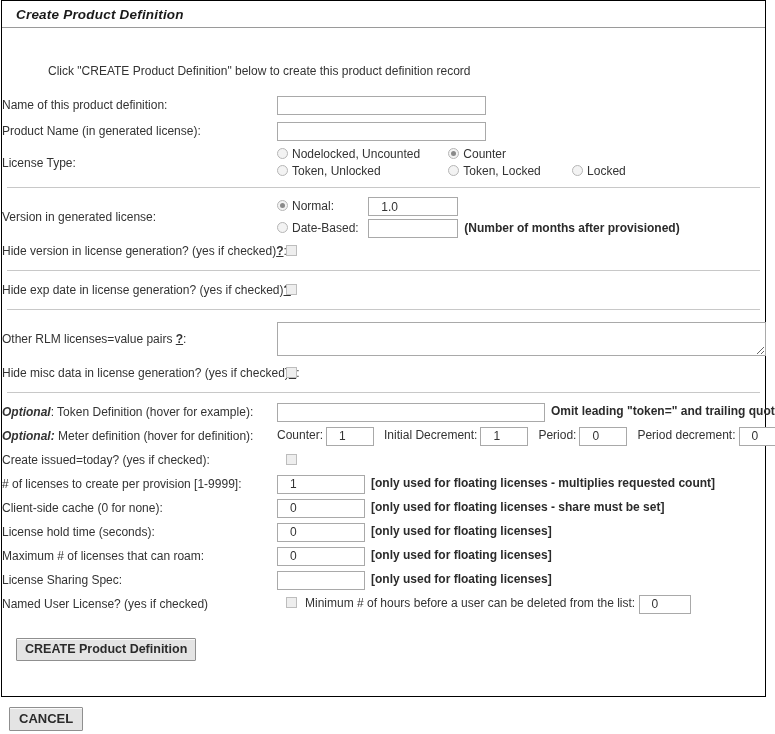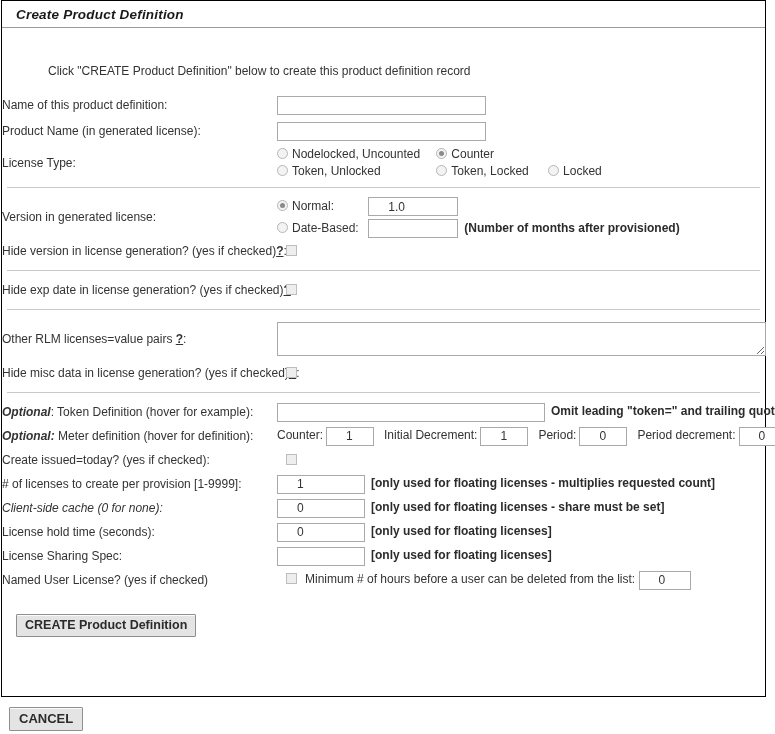--- a/index.html
+++ b/index.html
@@ -96,21 +96,21 @@
 
   
   input[type=text] {
     font-family: "Liberation Sans", sans-serif;
     font-size: 12px;
     color: #333333;
     border: 1px solid #a9a9a9;
     background: #ffffff;
     box-sizing: border-box;
     height: 19px;
-    padding: 1px 19px;
+    padding: 1px 12px;
     vertical-align: middle;
   }
   input.w-name { width: 209px; }
   input.w-ver  { width: 90px; }
   input.w-exp  { width: 88px; }
   input.w-token { width: 268px; }
   input.w-small { width: 48px; }
   input.w-num  { width: 88px; }
   input.w-hours { width: 52px; }
 
@@ -156,21 +156,21 @@
     display: inline-block;
     width: 11px;
     height: 11px;
     border: 1px solid #bdbdbd;
     background: #eeeeee;
     vertical-align: -1px;
     margin: 0 4px 0 0;
     box-sizing: border-box;
   }
 
-  .opt-lbl { margin-right: 16px; white-space: nowrap; }
+  .opt-lbl { margin-right: 28px; white-space: nowrap; }
 
   .hint {
     font-weight: bold;
     color: #2b2b2b;
     font-size: 12px;
     margin-left: 6px;
     white-space: nowrap;
   }
   .hint-plain {
     color: #333333;
@@ -388,34 +388,40 @@
         </tr>
 
         <tr>
           <td class="lbl" style="height:24px;"># of licenses to create per provision [1-9999]:</td>
           <td class="fld">
             <input type="text" class="w-num" value="1" style=""><span class="hint">[only used for floating licenses - multiplies requested count]</span>
           </td>
         </tr>
 
         <tr>
-          <td class="lbl" style="height:24px;font-style:italic;">Client-side cache (0 for none):</td>
+          <td class="lbl" style="height:24px;">Client-side cache (0 for none):</td>
           <td class="fld">
             <input type="text" class="w-num" value="0" style=""><span class="hint">[only used for floating licenses - share must be set]</span>
           </td>
         </tr>
 
         <tr>
           <td class="lbl" style="height:24px;">License hold time (seconds):</td>
           <td class="fld">
             <input type="text" class="w-num" value="0" style=""><span class="hint">[only used for floating licenses]</span>
           </td>
         </tr>
 
 
+        <tr>
+          <td class="lbl" style="height:24px;">Maximum # of licenses that can roam:</td>
+          <td class="fld">
+            <input type="text" class="w-num" value="0" style=""><span class="hint">[only used for floating licenses]</span>
+          </td>
+        </tr>
 
         <tr>
           <td class="lbl" style="height:24px;margin-left:24px;">License Sharing Spec:</td>
           <td class="fld">
             <input type="text" class="w-num" value="" style=""><span class="hint">[only used for floating licenses]</span>
           </td>
         </tr>
 
         <tr>
           <td class="lbl" style="height:24px;">Named User License? (yes if checked)</td>

